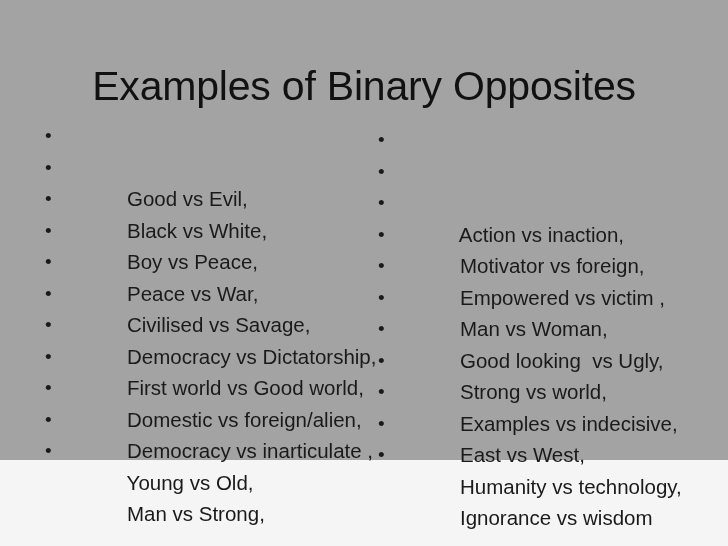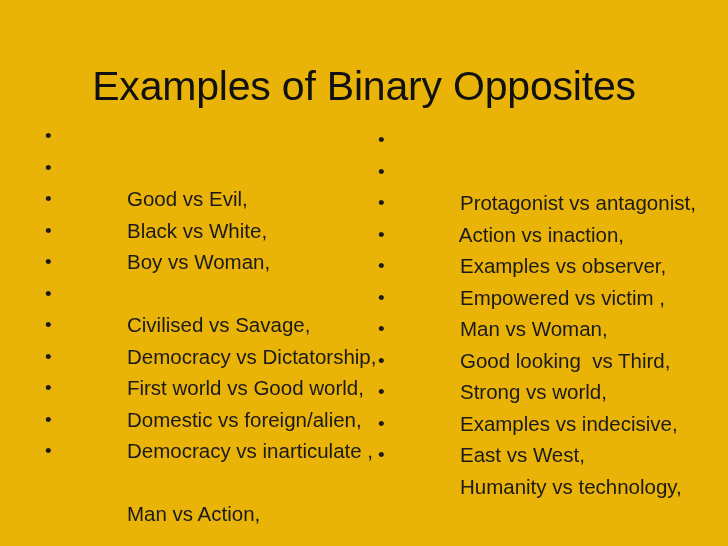--- a/index.html
+++ b/index.html
@@ -11,22 +11,22 @@
     width: 728px;
     height: 546px;
     background: #f5f5f5;
     font-family: "Liberation Sans", sans-serif;
     color: #1a1a1a;
     overflow: hidden;
   }
   .slide {
     position: relative;
     width: 728px;
-    height: 546px;
-    background: #eab308;
+    height: 460px;
+    background: #a3a3a3;
     box-sizing: border-box;
   }
   .slide-title {
     position: absolute;
     top: 36px;
     left: 0;
     width: 728px;
     text-align: center;
     font-size: 41px;
     font-weight: 400;
@@ -97,24 +97,25 @@
         <li>
           <span class="bullet-dot">•</span>
           <span class="item-text">Good vs Evil,</span>
         </li>
         <li>
           <span class="bullet-dot">•</span>
           <span class="item-text">Black vs White,</span>
         </li>
         <li>
           <span class="bullet-dot">•</span>
-          <span class="item-text">Boy vs Woman,</span>
+          <span class="item-text">Boy vs Peace,</span>
         </li>
         <li>
           <span class="bullet-dot">•</span>
+          <span class="item-text">Peace vs War,</span>
         </li>
         <li>
           <span class="bullet-dot">•</span>
           <span class="item-text">Civilised vs Savage,</span>
         </li>
         <li>
           <span class="bullet-dot">•</span>
           <span class="item-text">Democracy vs Dictatorship,</span>
         </li>
         <li>
@@ -124,70 +125,71 @@
         <li>
           <span class="bullet-dot">•</span>
           <span class="item-text">Domestic vs foreign/alien,</span>
         </li>
         <li>
           <span class="bullet-dot">•</span>
           <span class="item-text">Democracy vs inarticulate ,</span>
         </li>
         <li>
           <span class="bullet-dot">•</span>
+          <span class="item-text">Young vs Old,</span>
         </li>
         <li>
           <span class="bullet-dot">•</span>
-          <span class="item-text">Man vs Action,</span>
+          <span class="item-text">Man vs Strong,</span>
         </li>
       </ul>
     </div>
 
     <div class="column column-right">
       <ul class="bullet-list">
         <li>
           <span class="bullet-dot">•</span>
-          <span class="item-text">Protagonist vs antagonist,</span>
         </li>
         <li>
           <span class="bullet-dot">•</span>
           <span class="item-text">Action vs inaction,</span>
         </li>
         <li>
           <span class="bullet-dot">•</span>
-          <span class="item-text">Examples vs observer,</span>
+          <span class="item-text">Motivator vs foreign,</span>
         </li>
         <li>
           <span class="bullet-dot">•</span>
           <span class="item-text">Empowered vs victim ,</span>
         </li>
         <li>
           <span class="bullet-dot">•</span>
           <span class="item-text">Man vs Woman,</span>
         </li>
         <li>
           <span class="bullet-dot">•</span>
-          <span class="item-text">Good looking  vs Third,</span>
+          <span class="item-text">Good looking  vs Ugly,</span>
         </li>
         <li>
           <span class="bullet-dot">•</span>
           <span class="item-text">Strong vs world,</span>
         </li>
         <li>
           <span class="bullet-dot">•</span>
           <span class="item-text">Examples vs indecisive,</span>
         </li>
         <li>
           <span class="bullet-dot">•</span>
           <span class="item-text">East vs West,</span>
         </li>
         <li>
           <span class="bullet-dot">•</span>
           <span class="item-text">Humanity vs technology,</span>
         </li>
         <li>
           <span class="bullet-dot">•</span>
+          <span class="item-text">Ignorance vs wisdom</span>
         </li>
       </ul>
     </div>
 
   </div>
 </div>
 
 </body></html>

